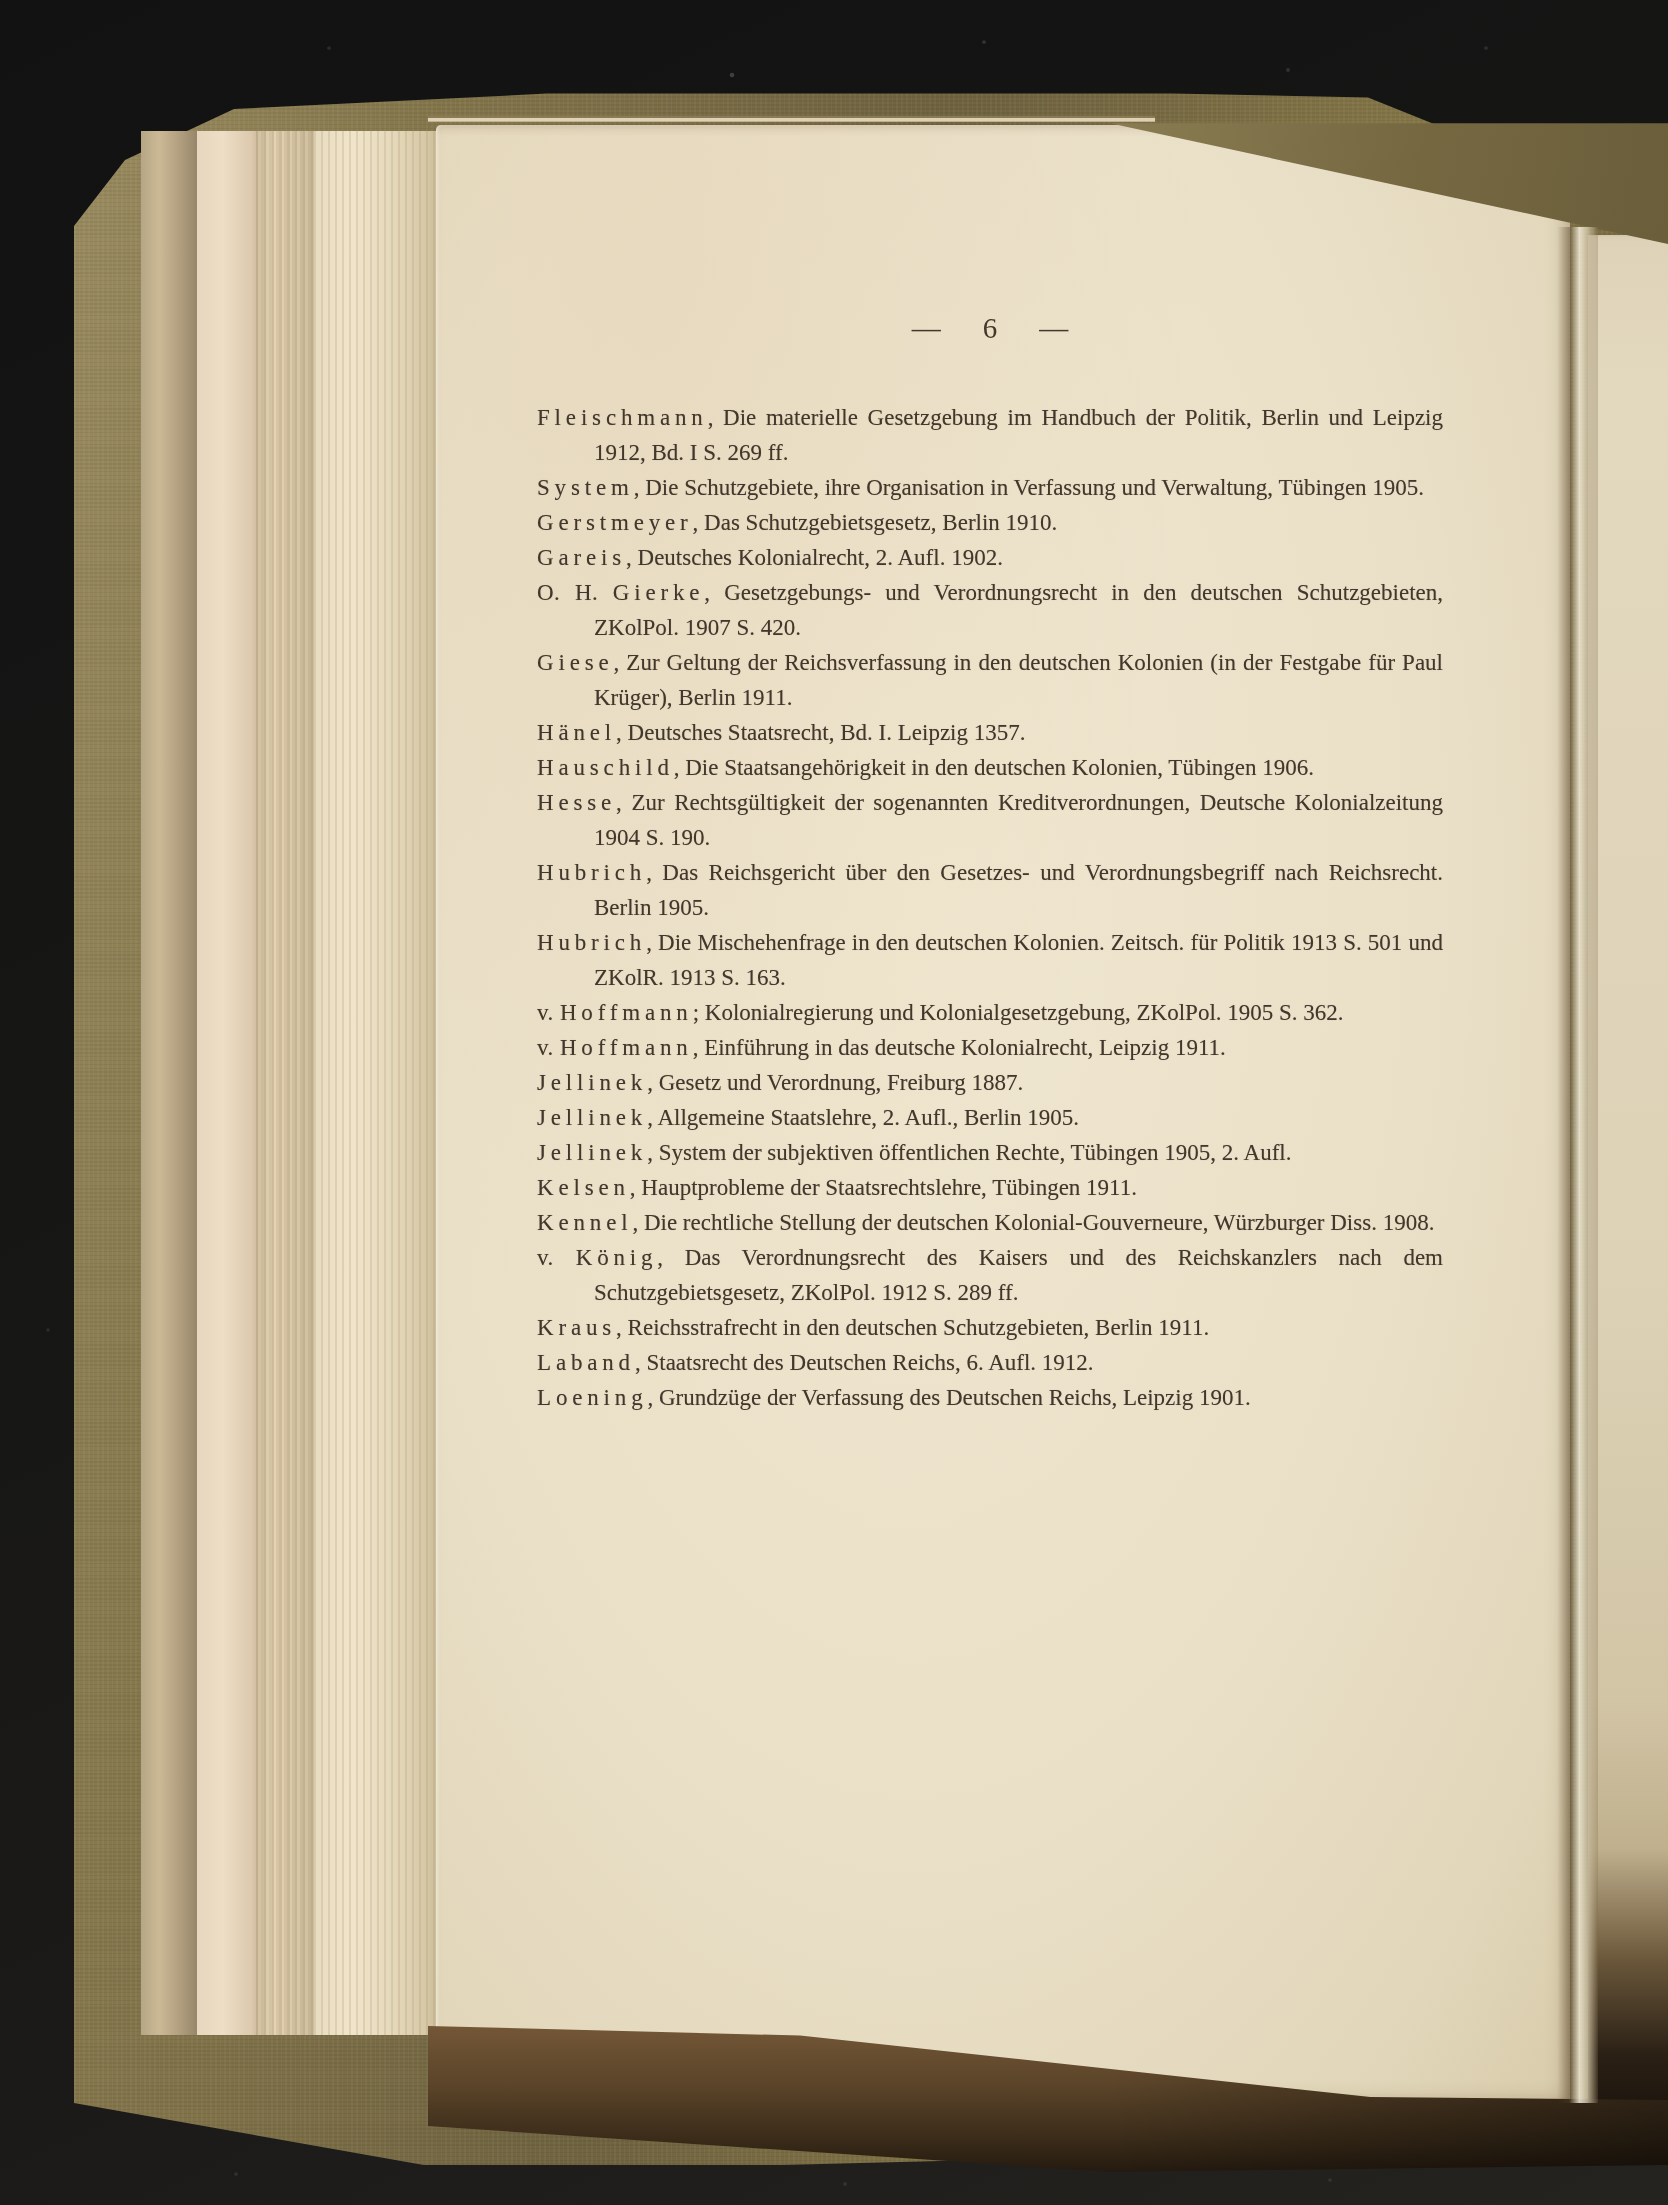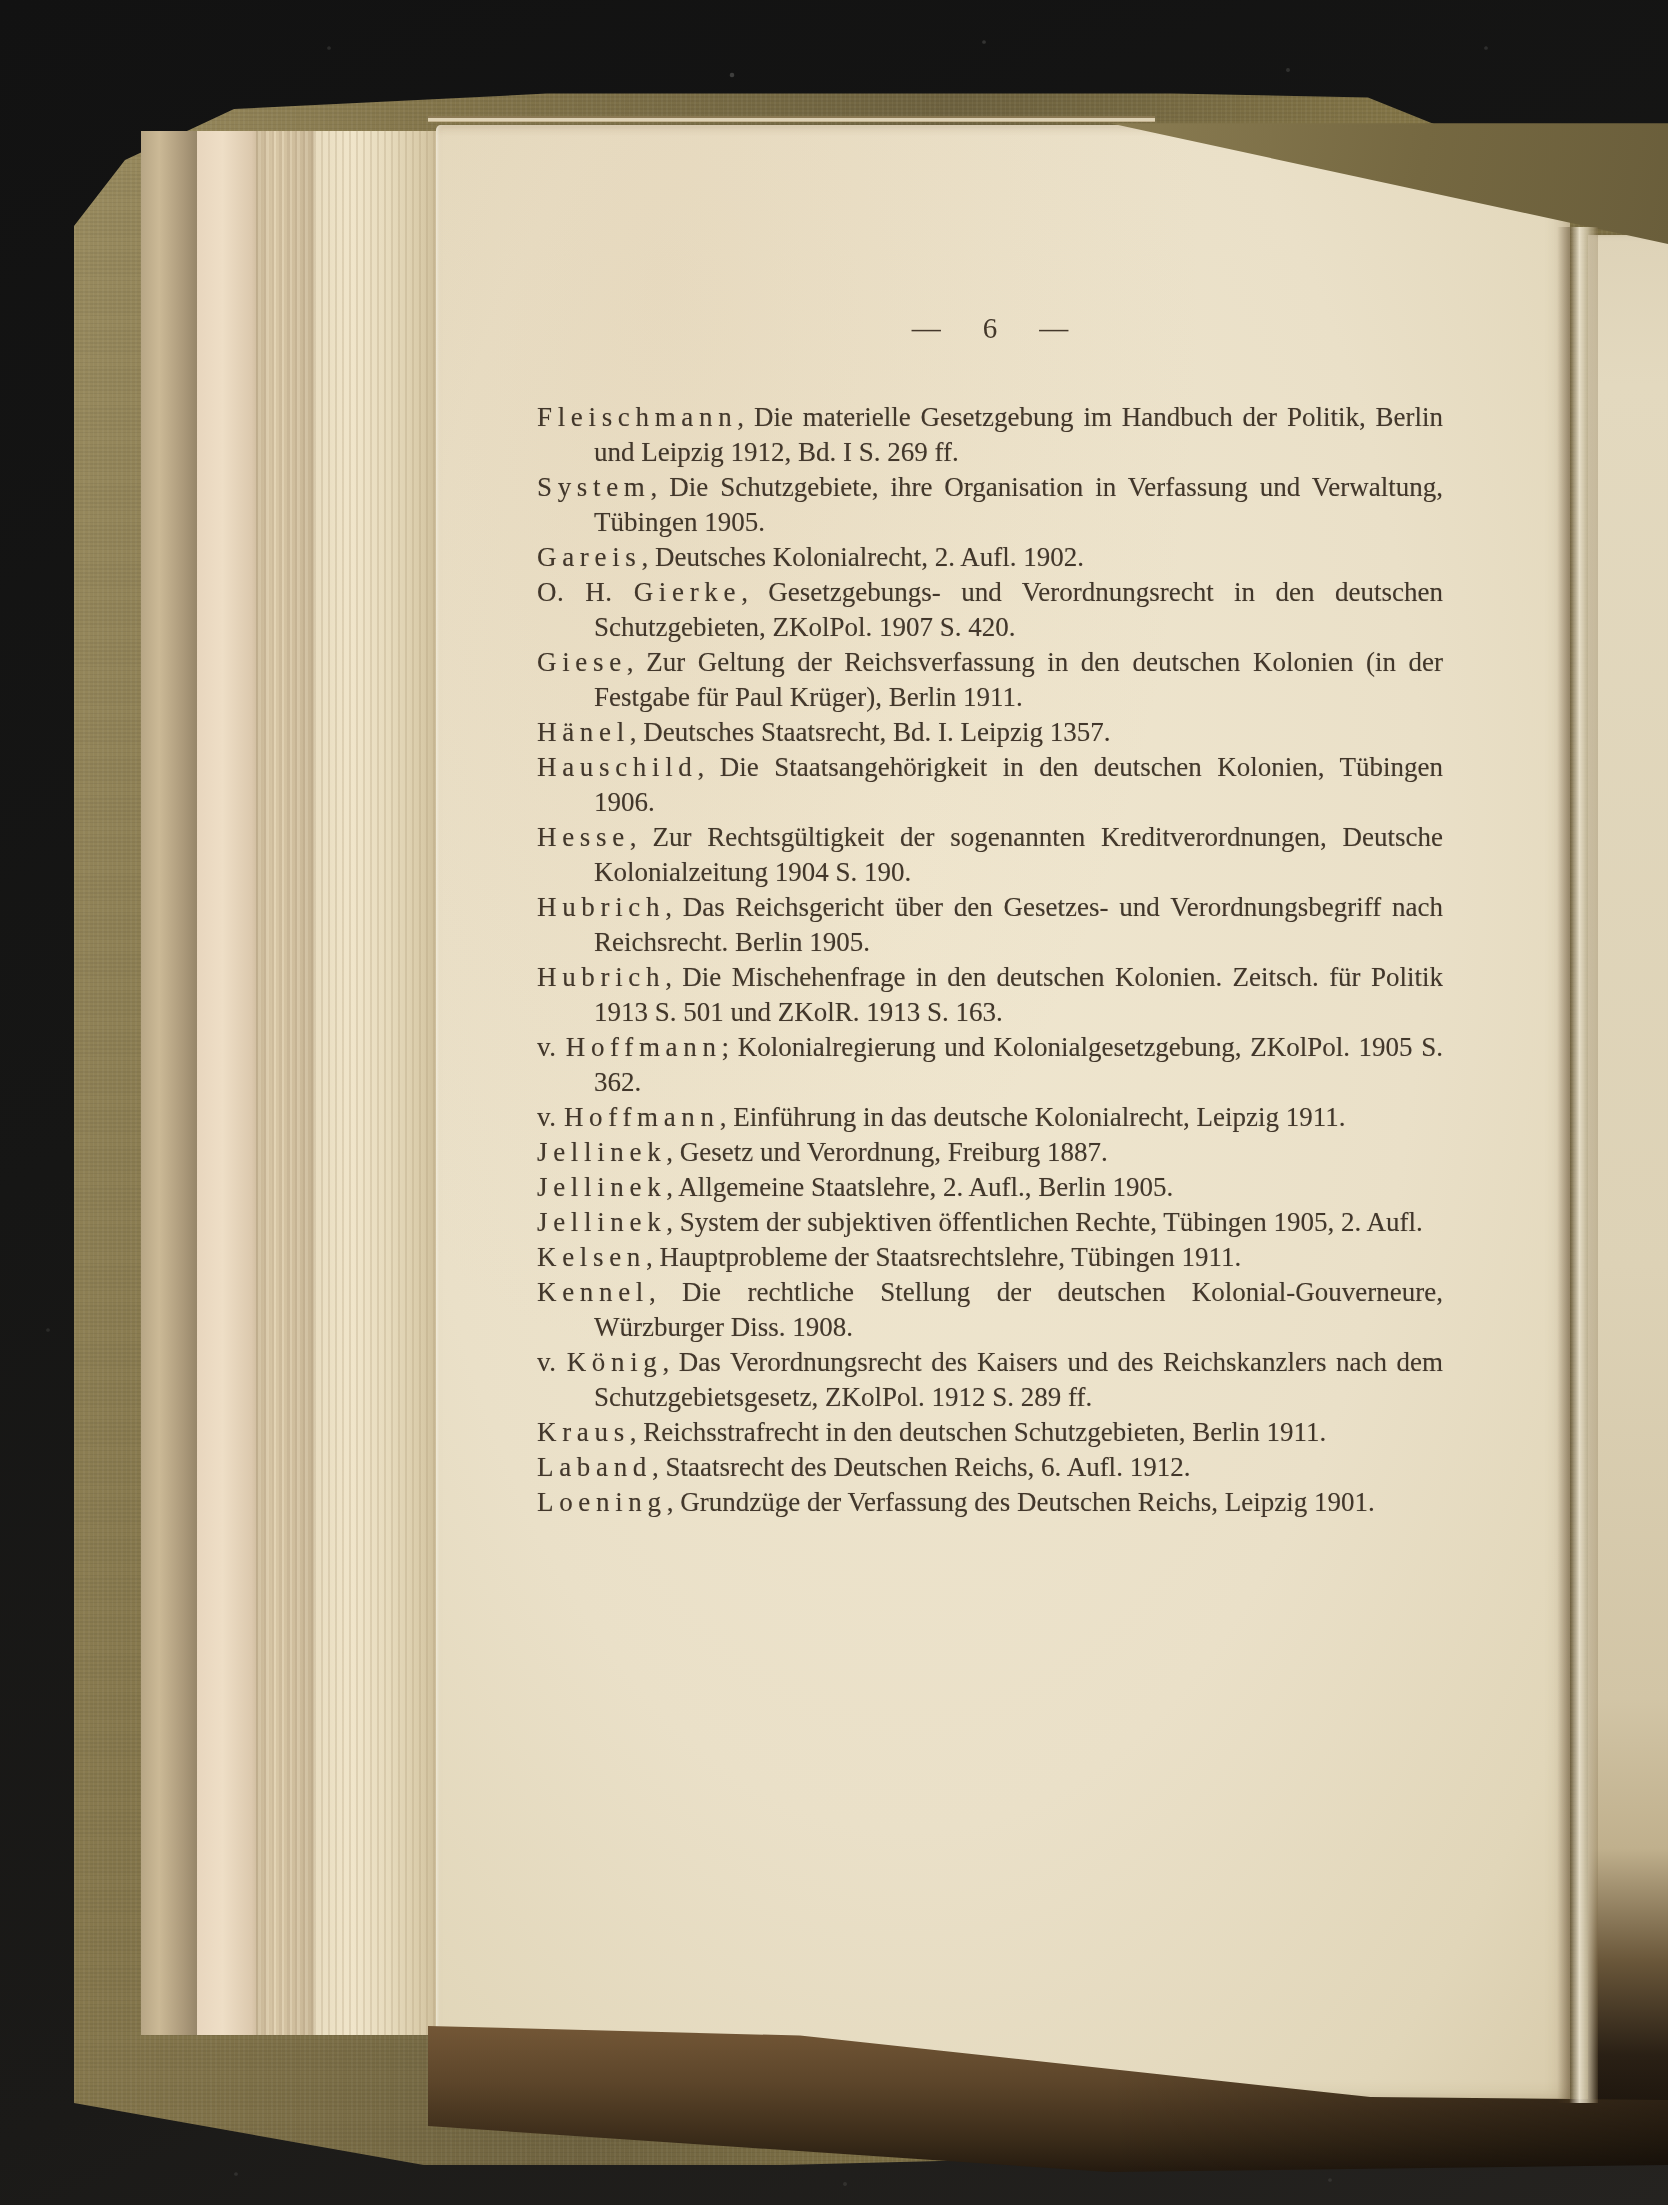--- a/index.html
+++ b/index.html
@@ -89,21 +89,21 @@
     filter:drop-shadow(0 -2.3px 0 rgba(230,215,185,.7));
   }
   
   .text-block{position:absolute;left:101px;right:127px;top:0;}
   .page-number-row{
     margin-top:186px;height:35px;display:flex;justify-content:center;align-items:center;
     column-gap:42px;font-size:29px;color:#44382b;
   }
   .bib-list{
     margin:54px 0 12px 0;padding:0;list-style:none;
-    font-size:27px;line-height:35px;text-align:justify;
+    font-size:23px;line-height:35px;text-align:justify;
     color:#42372b;text-shadow:0 0 0.8px rgba(66,55,43,.35);
   }
   .bib-list .entry{padding-left:57px;text-indent:-57px;}
   .entry .author{letter-spacing:.21em;}
   .entry .prefix{letter-spacing:.02em;}
 </style>
 </head>
 <body>
 
 <div class="scene">
@@ -121,20 +121,21 @@
   <div class="main-page">
     <div class="text-block">
       <div class="page-number-row">
         <span class="dash">—</span>
         <span class="num">6</span>
         <span class="dash">—</span>
       </div>
       <ul class="bib-list">
           <li class="entry"><span class="prefix"></span><span class="author">Fleischmann</span><span class="sep">,</span><span class="rest"> Die materielle Gesetzgebung im Handbuch der Politik, Berlin und Leipzig 1912, Bd. I S. 269 ff.</span></li>
           <li class="entry"><span class="prefix"></span><span class="author">System</span><span class="sep">,</span><span class="rest"> Die Schutzgebiete, ihre Organisation in Verfassung und Verwaltung, Tübingen 1905.</span></li>
+          <li class="entry"><span class="prefix"></span><span class="author">Gerstmeyer</span><span class="sep">,</span><span class="rest"> Das Schutzgebietsgesetz, Berlin 1910.</span></li>
           <li class="entry"><span class="prefix"></span><span class="author">Gareis</span><span class="sep">,</span><span class="rest"> Deutsches Kolonialrecht, 2. Aufl. 1902.</span></li>
           <li class="entry"><span class="prefix">O. H. </span><span class="author">Gierke</span><span class="sep">,</span><span class="rest"> Gesetzgebungs- und Verordnungsrecht in den deutschen Schutzgebieten, ZKolPol. 1907 S. 420.</span></li>
           <li class="entry"><span class="prefix"></span><span class="author">Giese</span><span class="sep">,</span><span class="rest"> Zur Geltung der Reichsverfassung in den deutschen Kolonien (in der Festgabe für Paul Krüger), Berlin 1911.</span></li>
           <li class="entry"><span class="prefix"></span><span class="author">Hänel</span><span class="sep">,</span><span class="rest"> Deutsches Staatsrecht, Bd. I. Leipzig 1357.</span></li>
           <li class="entry"><span class="prefix"></span><span class="author">Hauschild</span><span class="sep">,</span><span class="rest"> Die Staatsangehörigkeit in den deutschen Kolonien, Tübingen 1906.</span></li>
           <li class="entry"><span class="prefix"></span><span class="author">Hesse</span><span class="sep">,</span><span class="rest"> Zur Rechtsgültigkeit der sogenannten Kreditverordnungen, Deutsche Kolonialzeitung 1904 S. 190.</span></li>
           <li class="entry"><span class="prefix"></span><span class="author">Hubrich</span><span class="sep">,</span><span class="rest"> Das Reichsgericht über den Gesetzes- und Verordnungsbegriff nach Reichsrecht. Berlin 1905.</span></li>
           <li class="entry"><span class="prefix"></span><span class="author">Hubrich</span><span class="sep">,</span><span class="rest"> Die Mischehenfrage in den deutschen Kolonien. Zeitsch. für Politik 1913 S. 501 und ZKolR. 1913 S. 163.</span></li>
           <li class="entry"><span class="prefix">v. </span><span class="author">Hoffmann</span><span class="sep">;</span><span class="rest"> Kolonialregierung und Kolonialgesetzgebung, ZKolPol. 1905 S. 362.</span></li>
           <li class="entry"><span class="prefix">v. </span><span class="author">Hoffmann</span><span class="sep">,</span><span class="rest"> Einführung in das deutsche Kolonialrecht, Leipzig 1911.</span></li>

